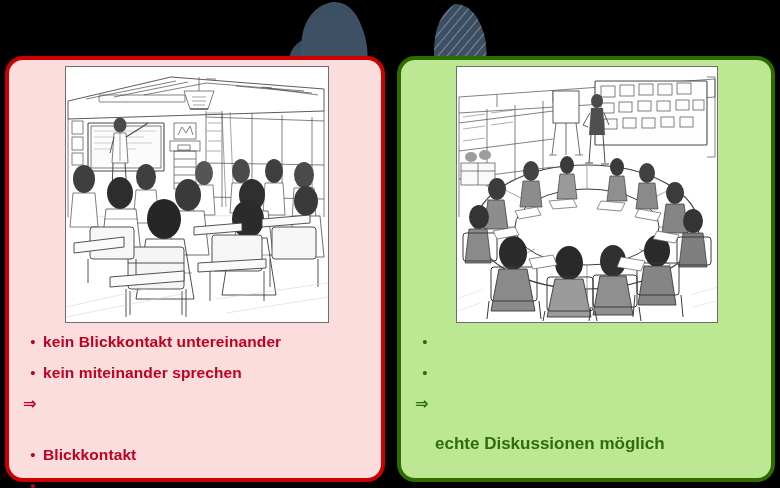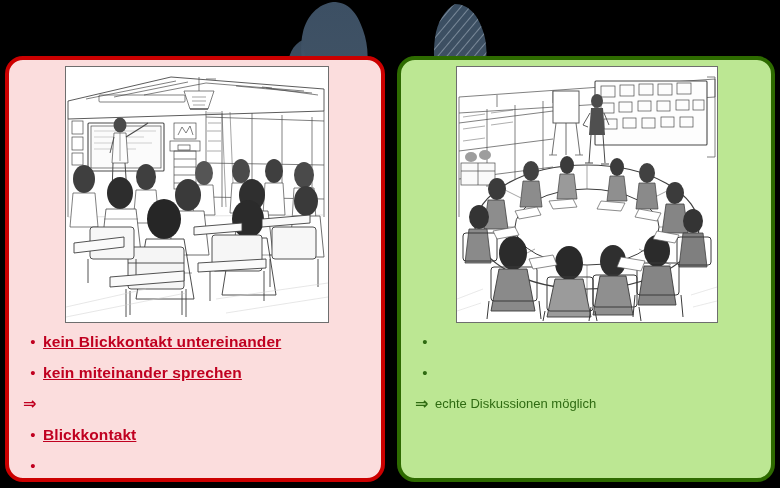--- a/index.html
+++ b/index.html
@@ -17,24 +17,24 @@
   .panel-left{left:5px;width:380px;background:#FBDDDD;border:4px solid #CC0000;}
   .panel-right{left:397px;width:378px;background:#BCE793;border:4px solid #2E6B00;}
 
   .photo-frame{position:absolute;box-sizing:border-box;background:#fff;border:1px solid #6E6E6E;overflow:hidden;}
   .frame-left{left:56px;top:6px;width:264px;height:257px;}
   .frame-right{left:55px;top:6px;width:262px;height:257px;}
 
   .bullets{position:absolute;left:0;right:0;top:272px;padding:0 14px;}
   .row{display:flex;align-items:flex-start;margin:0 0 11px 0;line-height:1.15;}
   .bullet{flex:0 0 auto;width:20px;text-align:center;font-size:15px;line-height:20px;}
-  .rowtext{font-size:15.5px;font-weight:bold;letter-spacing:0.1px;line-height:20px;text-decoration:underline;}
+  .rowtext{font-size:15.5px;font-weight:bold;letter-spacing:0.1px;line-height:20px;}
   .arrowrow{display:flex;align-items:flex-start;margin:0 0 11px 0;}
   .arrowglyph{flex:0 0 auto;width:20px;text-align:left;font-size:16px;line-height:20px;font-weight:bold;}
-  .arrowtext{font-size:13px;font-weight:normal;line-height:20px;}
+  .arrowtext{font-size:17px;font-weight:bold;line-height:20px;margin-top:40px;}
   .left-text{color:#C00020;}
   .right-text{color:#2F6B12;}
 </style>
 </head>
 <body>
 
 <div class="stage">
 
   <div class="silhouettes">
     <svg width="780" height="200" viewBox="0 0 780 200" xmlns="http://www.w3.org/2000/svg">

